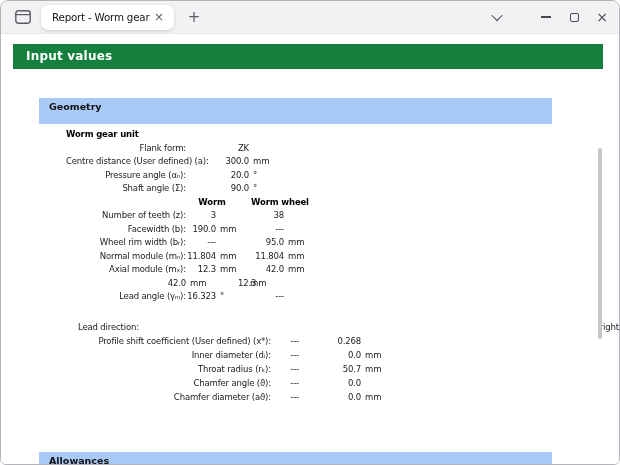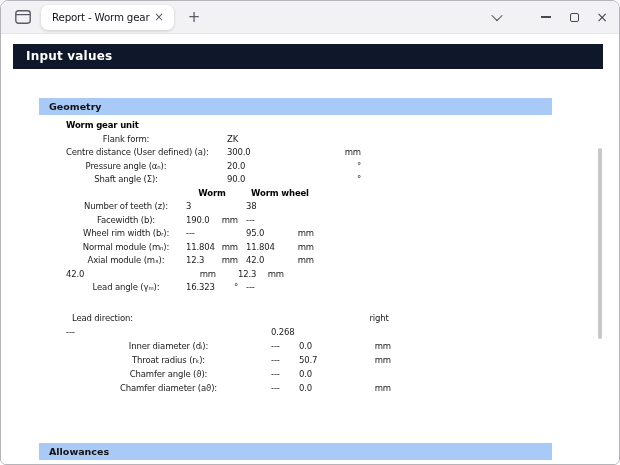--- a/index.html
+++ b/index.html
@@ -71,50 +71,50 @@
   .maxbox { width:9px; height:9px; border:1.3px solid #47474f; border-radius:2px; display:block; }
   .close-glyph { font-size:14px; color:#47474f; line-height:14px; font-family:"DejaVu Sans", sans-serif; }
   .win-close-btn { margin-right:3px; }
 
   
   .content { position:relative; height:431px; background:#fff; color:#1c1c1c; }
 
   .h1bar {
     margin:10px 16px 0 12px;
     height:25px; line-height:25px;
-    background:#0f172a;
+    background:#15803d;
     color:#ffffff;
     font-size:12px; font-weight:bold;
     padding-left:13px; letter-spacing:0.2px;
   }
   .secbar {
     margin:29px 67px 0 38px;
-    height:17px; line-height:17px;
+    height:26px; line-height:17px;
     background:#a9c9f6;
     color:#111111;
     font-size:9.5px; font-weight:bold;
     padding-left:10px;
   }
   .secbar.allow { margin-top:47px; }
 
   .rows { padding-left:65px; font-size:8.5px; letter-spacing:-0.15px; color:#222; }
   .rows .row { white-space:nowrap; }
   .bA { margin-top:4px; }
   .bA .row, .bB .row { line-height:13.5px; height:13.5px; }
   .bC { margin-top:16px; }
   .bC .row { line-height:14.2px; height:14.2px; }
 
-  .ga { display:grid; grid-template-columns:120px 63px 30px;gap:41px; }
+  .ga { display:grid; grid-template-columns:120px 63px 30px; }
   .gb { display:grid; grid-template-columns:120px 30px 22px 8px 38px 30px; }
   .gc { display:grid; grid-template-columns:205px 28px 62px 30px; }
   .gl { display:grid; grid-template-columns:73px auto; }
 
-  .lbl { text-align:center; }
-  .val { }
-  .unit { text-align:right; padding-left:4px; }
+  .lbl { text-align:right; }
+  .val { text-align:right; }
+  .unit { text-align:left; padding-left:4px; }
   .bold { font-weight:bold; color:#000; }
   .colhead { text-align:center; font-weight:bold; color:#000; }
   .ch-worm  { grid-column:2 / span 2; }
   .ch-wheel { grid-column:5 / span 2; }
 
   .vthumb {
     position:absolute;
     left:597px; top:147px;
     width:4px; height:191px;
     background:#c7c7c7;
@@ -253,20 +253,21 @@
         <span class="unit"></span>
       </div>
     </div>
 
     <div class="rows bC">
       <div class="row gl">
         <span class="lbl">Lead direction:</span>
         <span class="lbl">right</span>
       </div>
       <div class="row gc">
+        <span class="lbl">Profile shift coefficient (User defined) (x*):</span>
         <span class="val">---</span>
         <span class="val">0.268</span>
         <span class="unit"></span>
       </div>
       <div class="row gc">
         <span class="lbl">Inner diameter (dᵢ):</span>
         <span class="val">---</span>
         <span class="val">0.0</span>
         <span class="unit">mm</span>
       </div>

